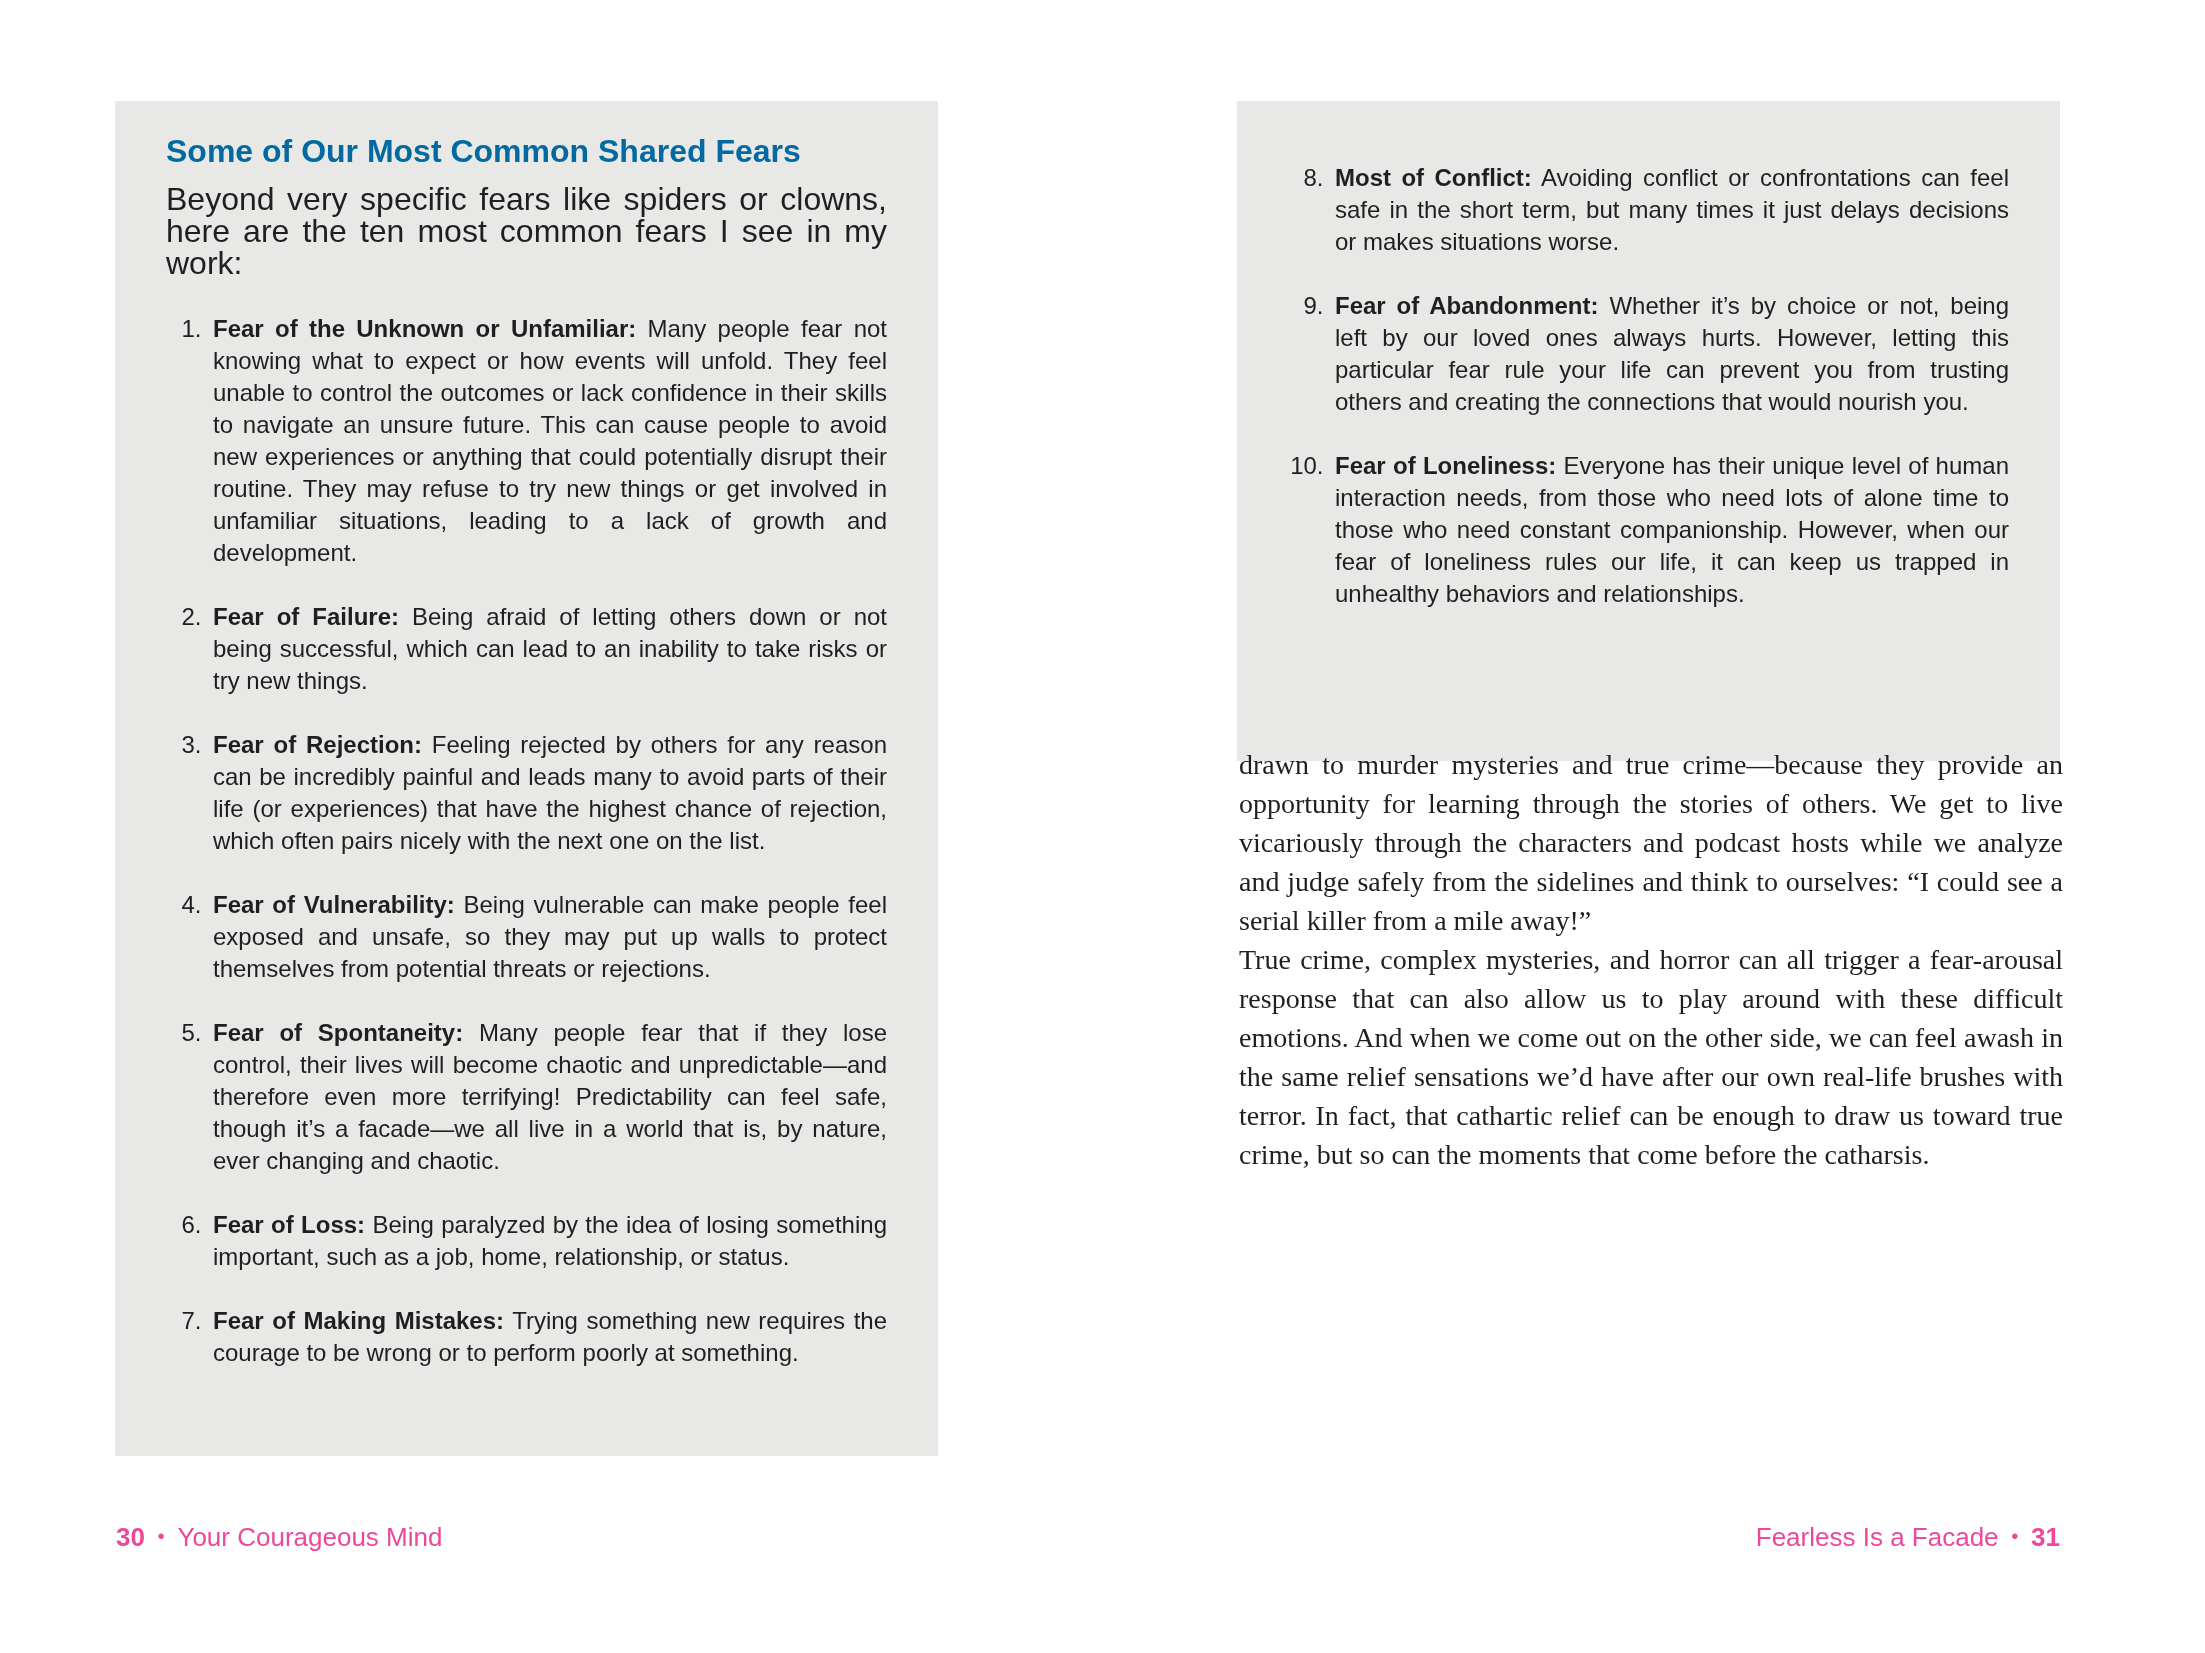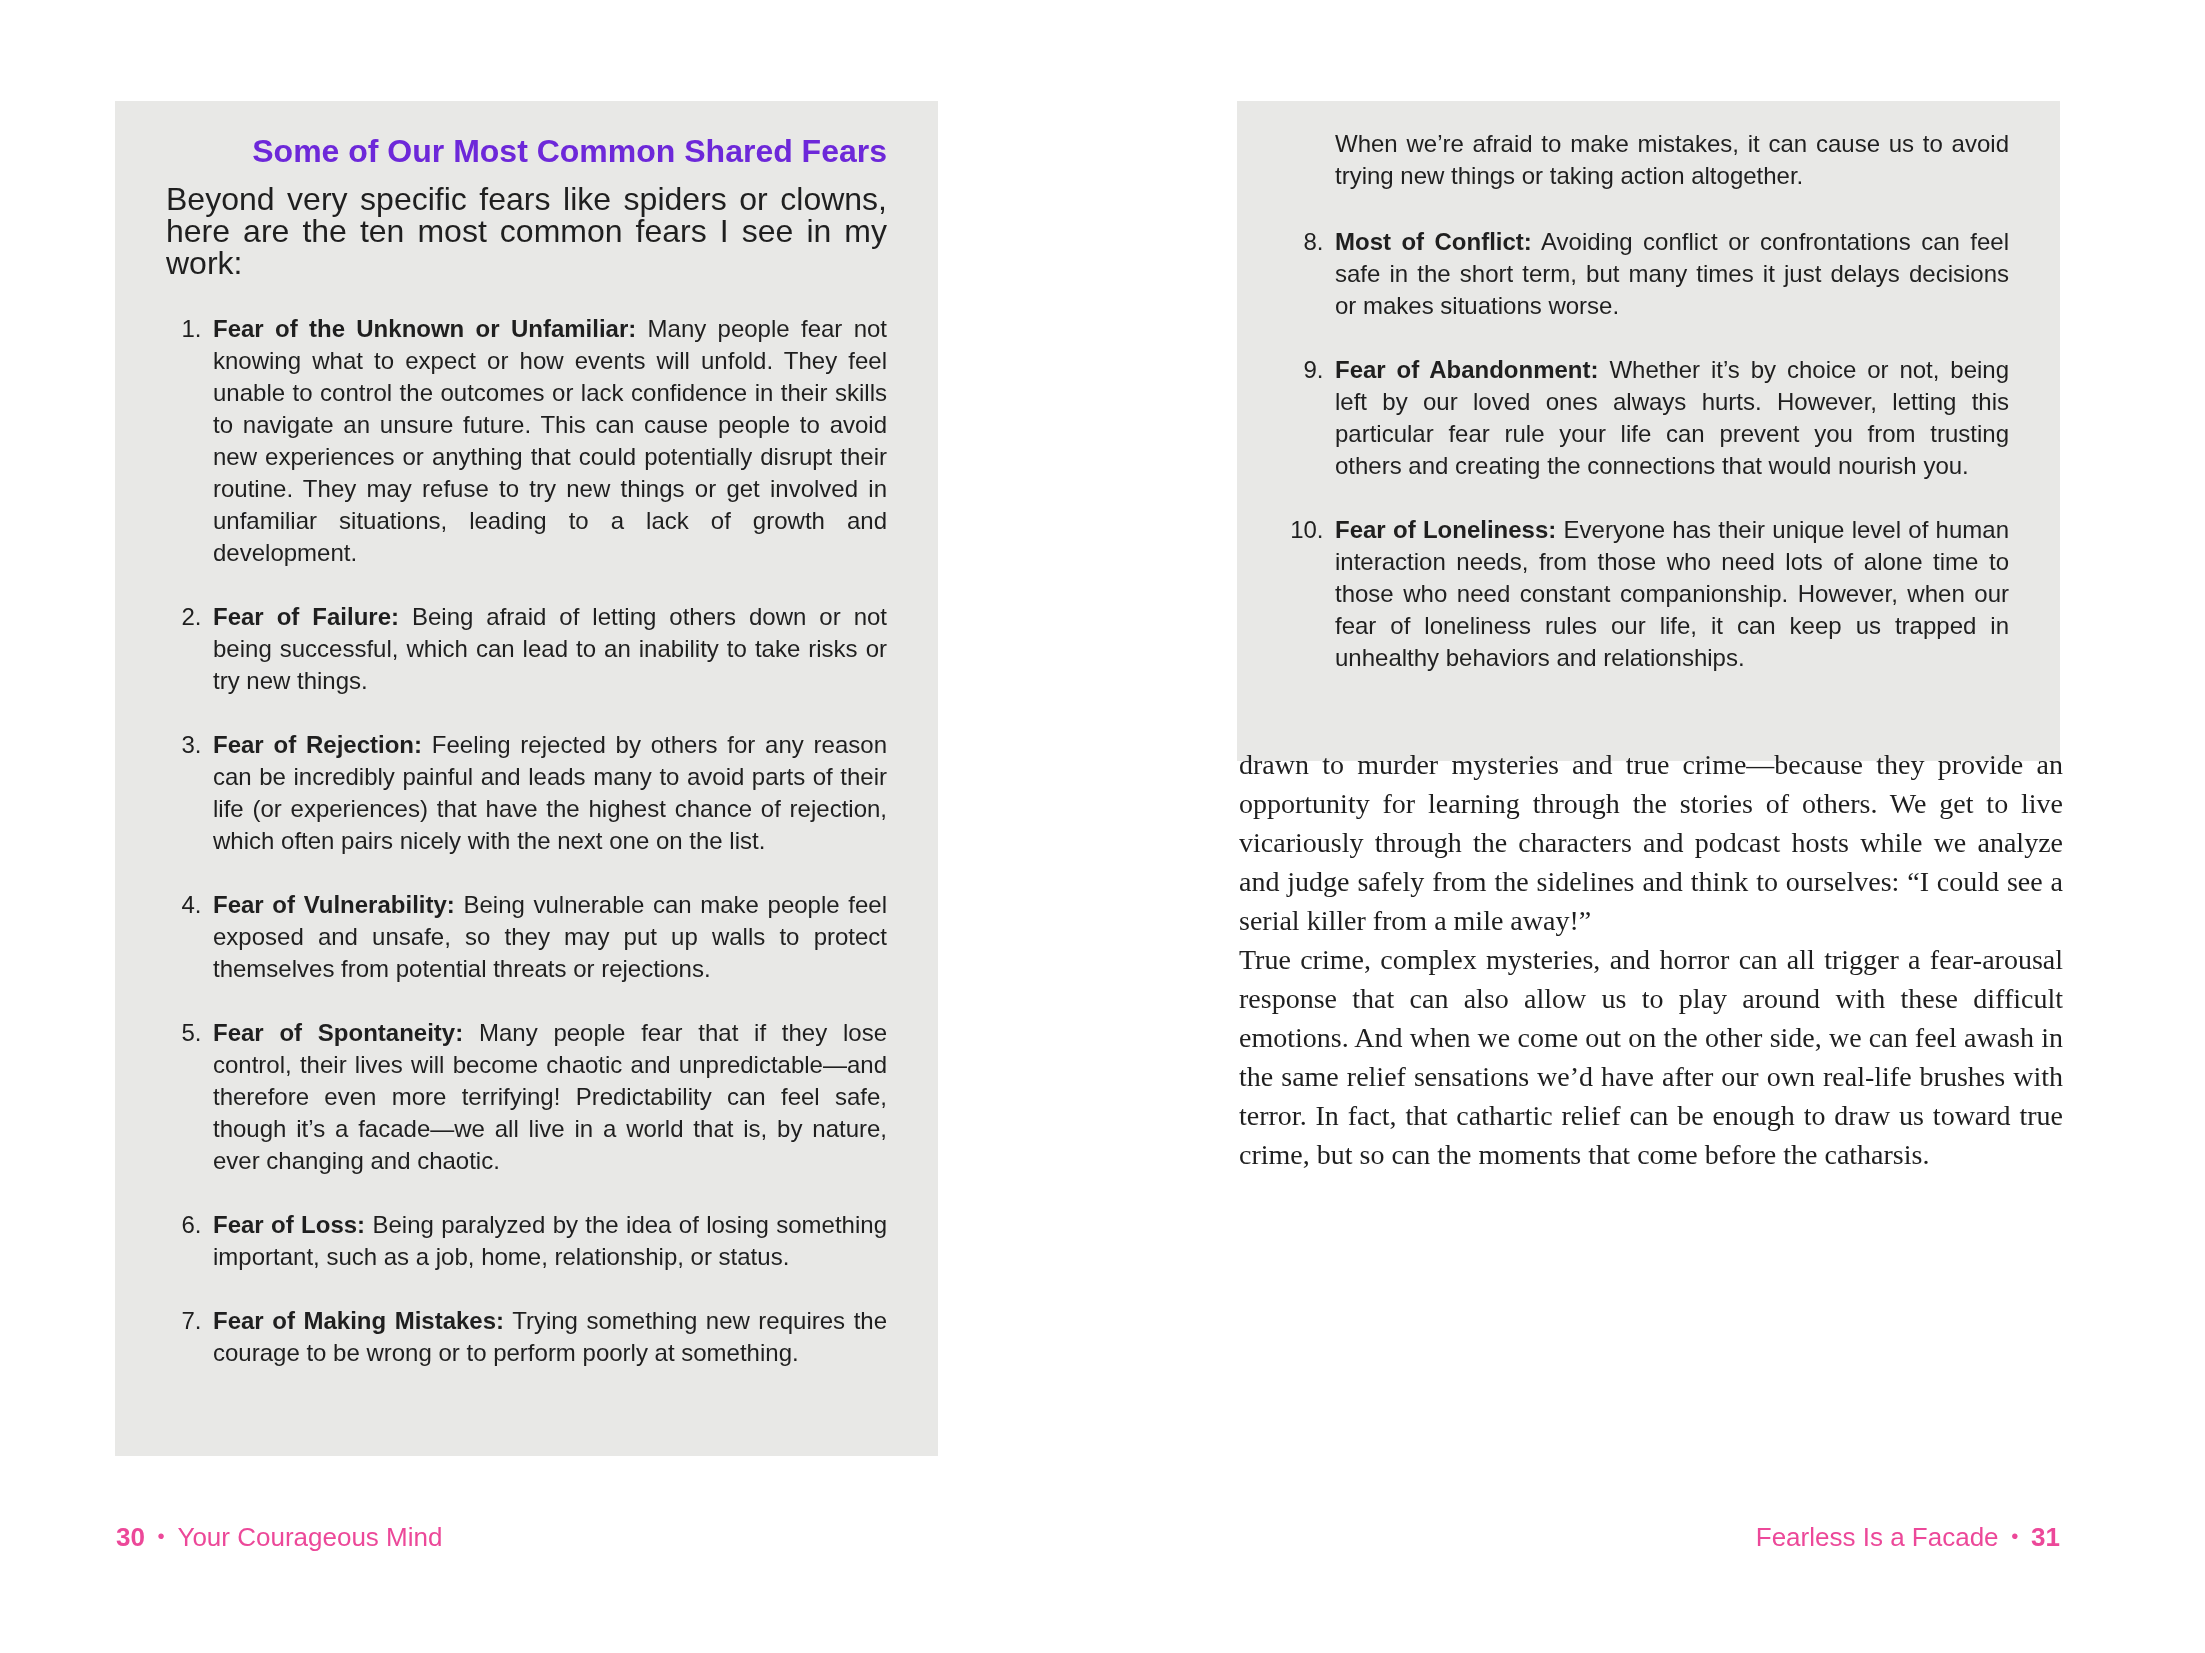--- a/index.html
+++ b/index.html
@@ -18,21 +18,21 @@
   .graybox{
     position:absolute;
     background:#e8e8e6;
     box-sizing:border-box;
   }
   .left-box{left:115px;top:101px;width:823px;height:1355px;padding:30.5px 51px 0 51px;}
   .right-box{left:134px;top:101px;width:823px;height:660px;padding:27px 51px 0 51px;}
 
   .box-title{
     font-size:32px;line-height:39px;font-weight:bold;
-    text-align:right;margin:0 0 12px 0;color:#6d28d9;
+    text-align:left;margin:0 0 12px 0;color:#0369a1;
   }
   .box-intro{
     font-size:32px;line-height:32px;margin:0;
     text-align:justify;
   }
   .fear-list{
     list-style:none;margin:34px 0 0 0;padding:0;
   }
   .fear-list li{
     position:relative;
@@ -96,21 +96,20 @@
         <li><span class="num">7.</span><b>Fear of Making Mistakes:</b><span> Trying something new requires the courage to be wrong or to perform poorly at something.</span></li>
       </ol>
   </div>
   <footer class="folio left-folio">
     <b>30</b><span class="dot">•</span><span>Your Courageous Mind</span>
   </footer>
 </section>
 
 <section class="page right">
   <div class="graybox right-box" style="background: rgb(232, 232, 230);">
-    <p class="box-cont">When we’re afraid to make mistakes, it can cause us to avoid trying new things or taking action altogether.</p>
     <ol class="fear-list">
         <li><span class="num">8.</span><b>Most of Conflict:</b><span> Avoiding conflict or confrontations can feel safe in the short term, but many times it just delays decisions or makes situations worse.</span></li>
         <li><span class="num">9.</span><b>Fear of Abandonment:</b><span> Whether it’s by choice or not, being left by our loved ones always hurts. However, letting this particular fear rule your life can prevent you from trusting others and creating the connections that would nourish you.</span></li>
         <li><span class="num">10.</span><b>Fear of Loneliness:</b><span> Everyone has their unique level of human interaction needs, from those who need lots of alone time to those who need constant companionship. However, when our fear of loneliness rules our life, it can keep us trapped in unhealthy behaviors and relationships.</span></li>
       </ol>
   </div>
   <div class="bodytext">
     <p class="serif-p">drawn to murder mysteries and true crime—because they provide an opportunity for learning through the stories of others. We get to live vicariously through the characters and podcast hosts while we analyze and judge safely from the sidelines and think to ourselves: “I could see a serial killer from a mile away!”</p>
     <p class="serif-p">True crime, complex mysteries, and horror can all trigger a fear-arousal response that can also allow us to play around with these difficult emotions. And when we come out on the other side, we can feel awash in the same relief sensations we’d have after our own real-life brushes with terror. In fact, that cathartic relief can be enough to draw us toward true crime, but so can the moments that come before the catharsis.</p>
   </div>

